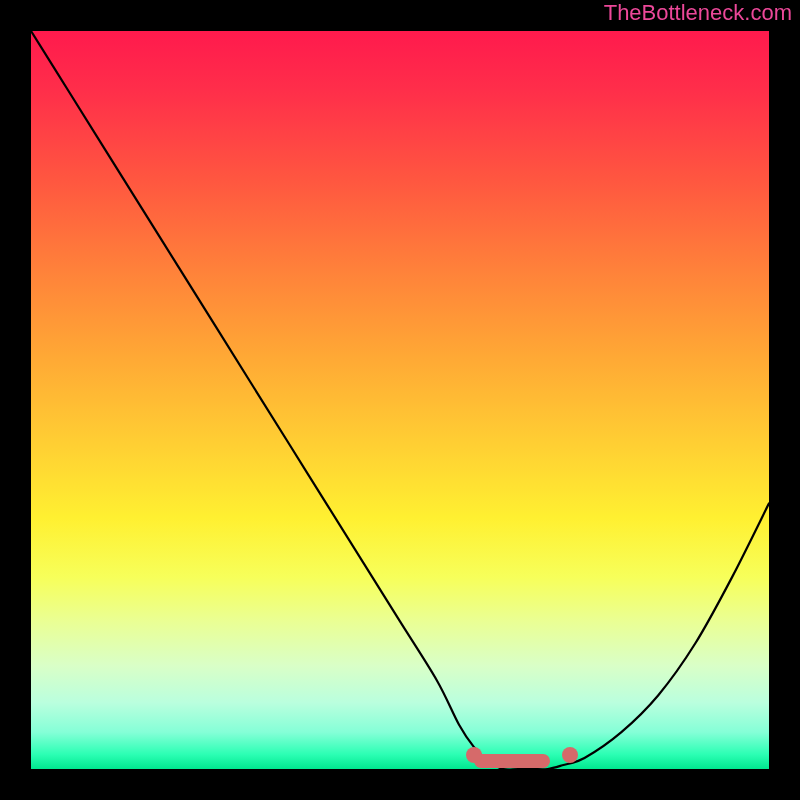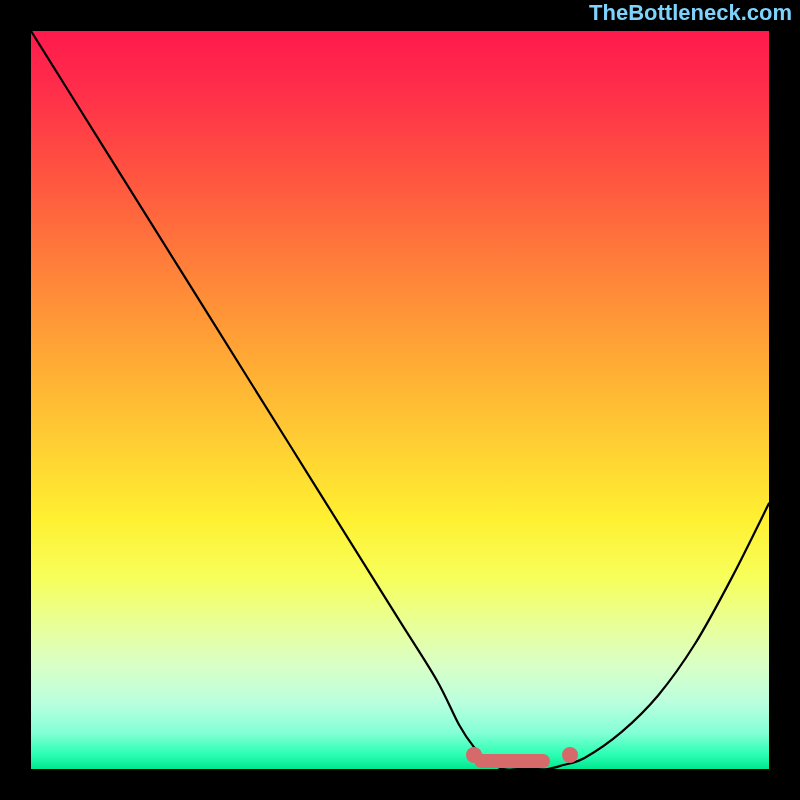--- a/index.html
+++ b/index.html
@@ -8,23 +8,23 @@
     height: 800px;
     background: #000;
     position: relative;
     font-family: Arial, sans-serif;
     overflow: hidden;
   }
   .attribution {
     position: absolute;
     top: 0;
     right: 8px;
-    color: #7dd3fc;
+    color: #ec4899;
     font-size: 22px;
-    font-weight: 700;
+    font-weight: 400;
     z-index: 10;
   }
   .plot-area {
     position: absolute;
     left: 31px;
     top: 31px;
     width: 738px;
     height: 738px;
   }
   .gradient-bg {

